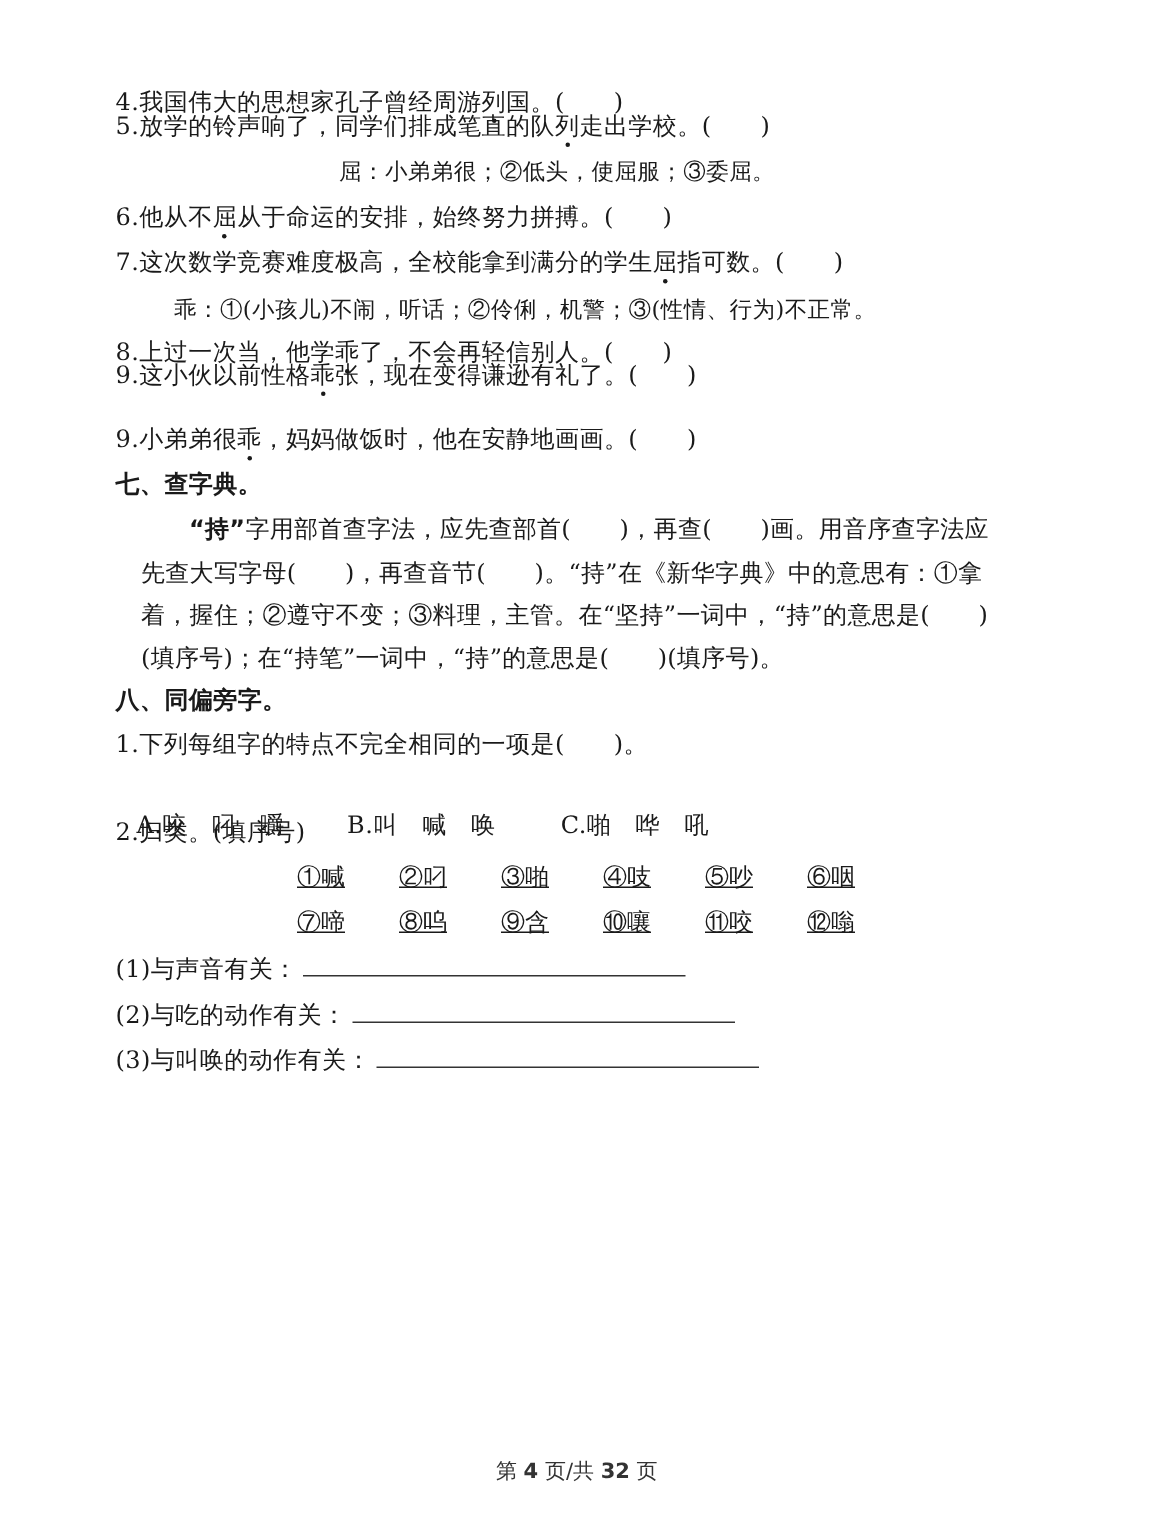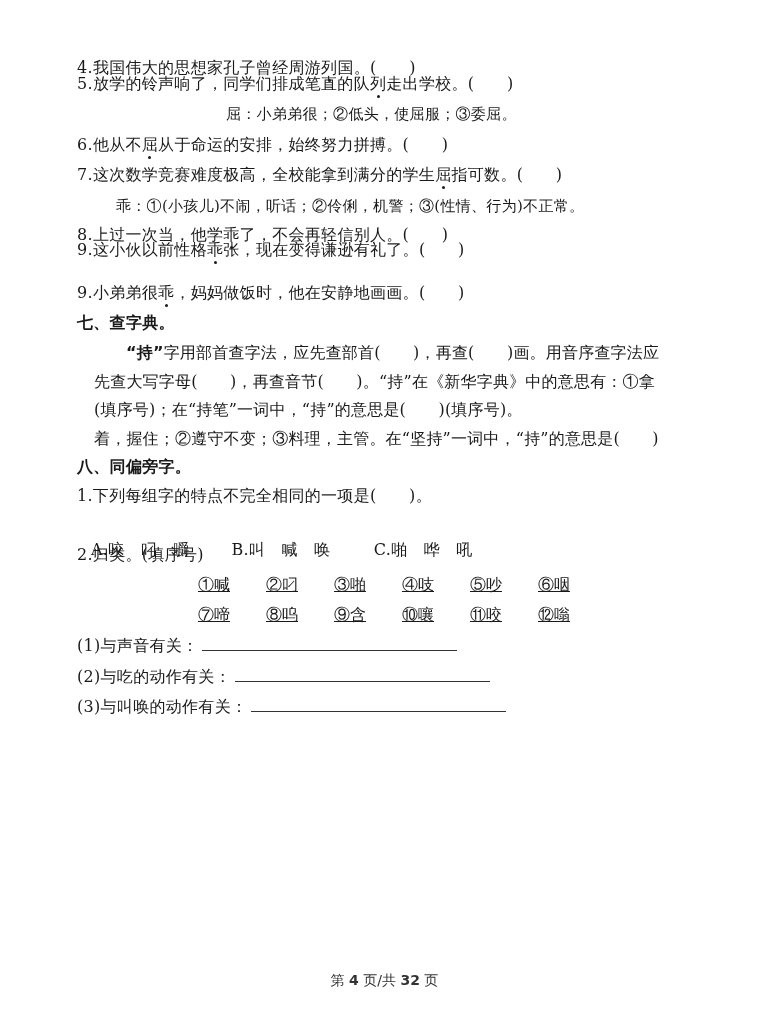--- a/index.html
+++ b/index.html
@@ -42,22 +42,22 @@
   <span>9.</span><span>这小伙以前性格</span><span class="dot">乖</span><span>张，现在变得谦逊有礼了。(　　)</span>
 </div>
 <div class="line" style="top:283px;">
   <span>9.</span><span>小弟弟很</span><span class="dot">乖</span><span>，妈妈做饭时，他在安静地画画。(　　)</span>
 </div>
 
 <div class="line bold" style="top:313px;text-align:right;">七、查字典。</div>
 <div class="para" style="top:339px;">
   <div><span class="indent"></span><b class="bold">“持”</b><span>字用部首查字法，应先查部首(　　)，再查(　　)画。用音序查字法应</span></div>
   <div>先查大写字母(　　)，再查音节(　　)。“持”在《新华字典》中的意思有：①拿</div>
+  <div>着，握住；②遵守不变；③料理，主管。在“坚持”一词中，“持”的意思是(　　)</div>
   <div>(填序号)；在“持笔”一词中，“持”的意思是(　　)(填序号)。</div>
-  <div>着，握住；②遵守不变；③料理，主管。在“坚持”一词中，“持”的意思是(　　)</div>
 </div>
 
 <div class="line bold" style="top:457px;">八、同偏旁字。</div>
 <div class="line" style="top:486px;">1.下列每组字的特点不完全相同的一项是(　　)。</div>
 <div class="line" style="top:515px; left:91px;">
   <span style="display:inline-block; width:135px;margin-top:25px;"><span>A.</span><span>咬　叼　嚼</span></span>
   <span style="display:inline-block; width:137px;"><span>B.</span><span>叫　喊　唤</span></span>
   <span><span>C.</span><span>啪　哗　吼</span></span>
 </div>
 <div class="line" style="top:545px;">2.归类。(填序号)</div>

